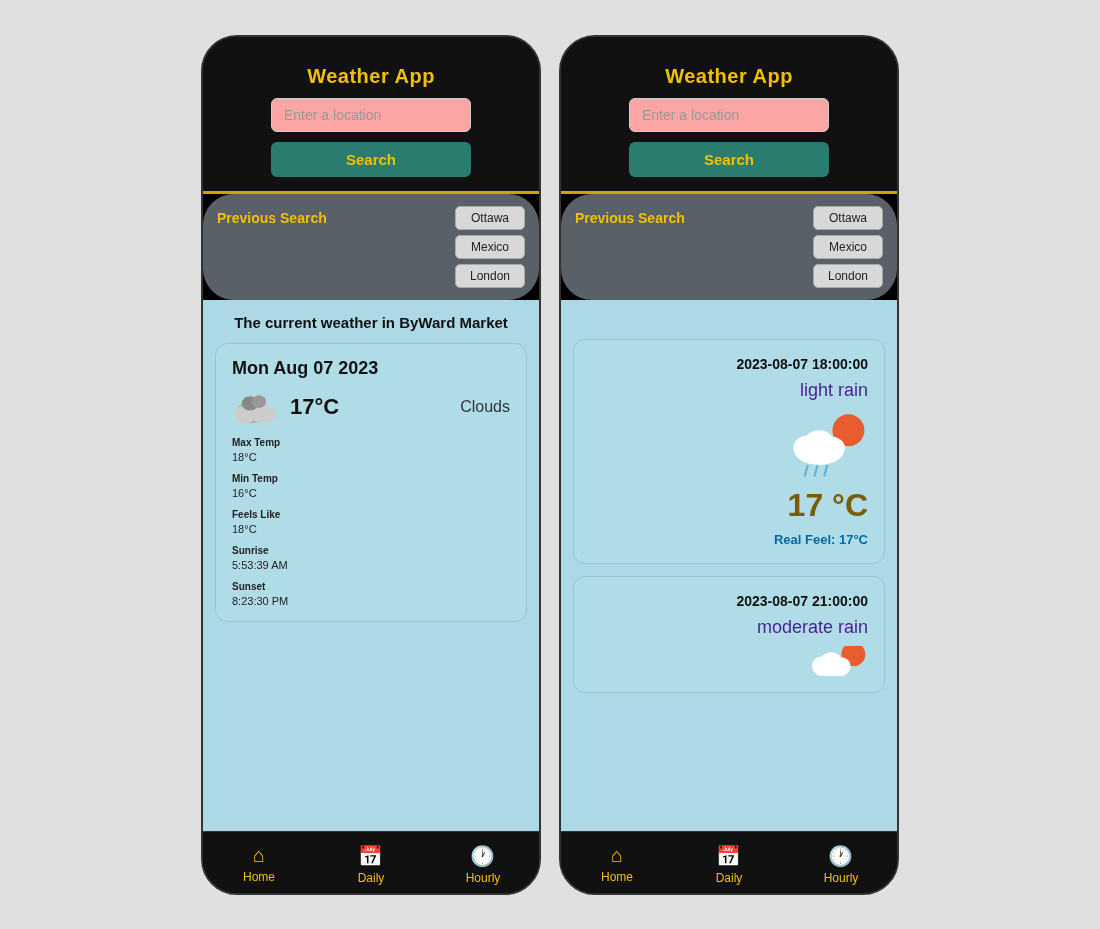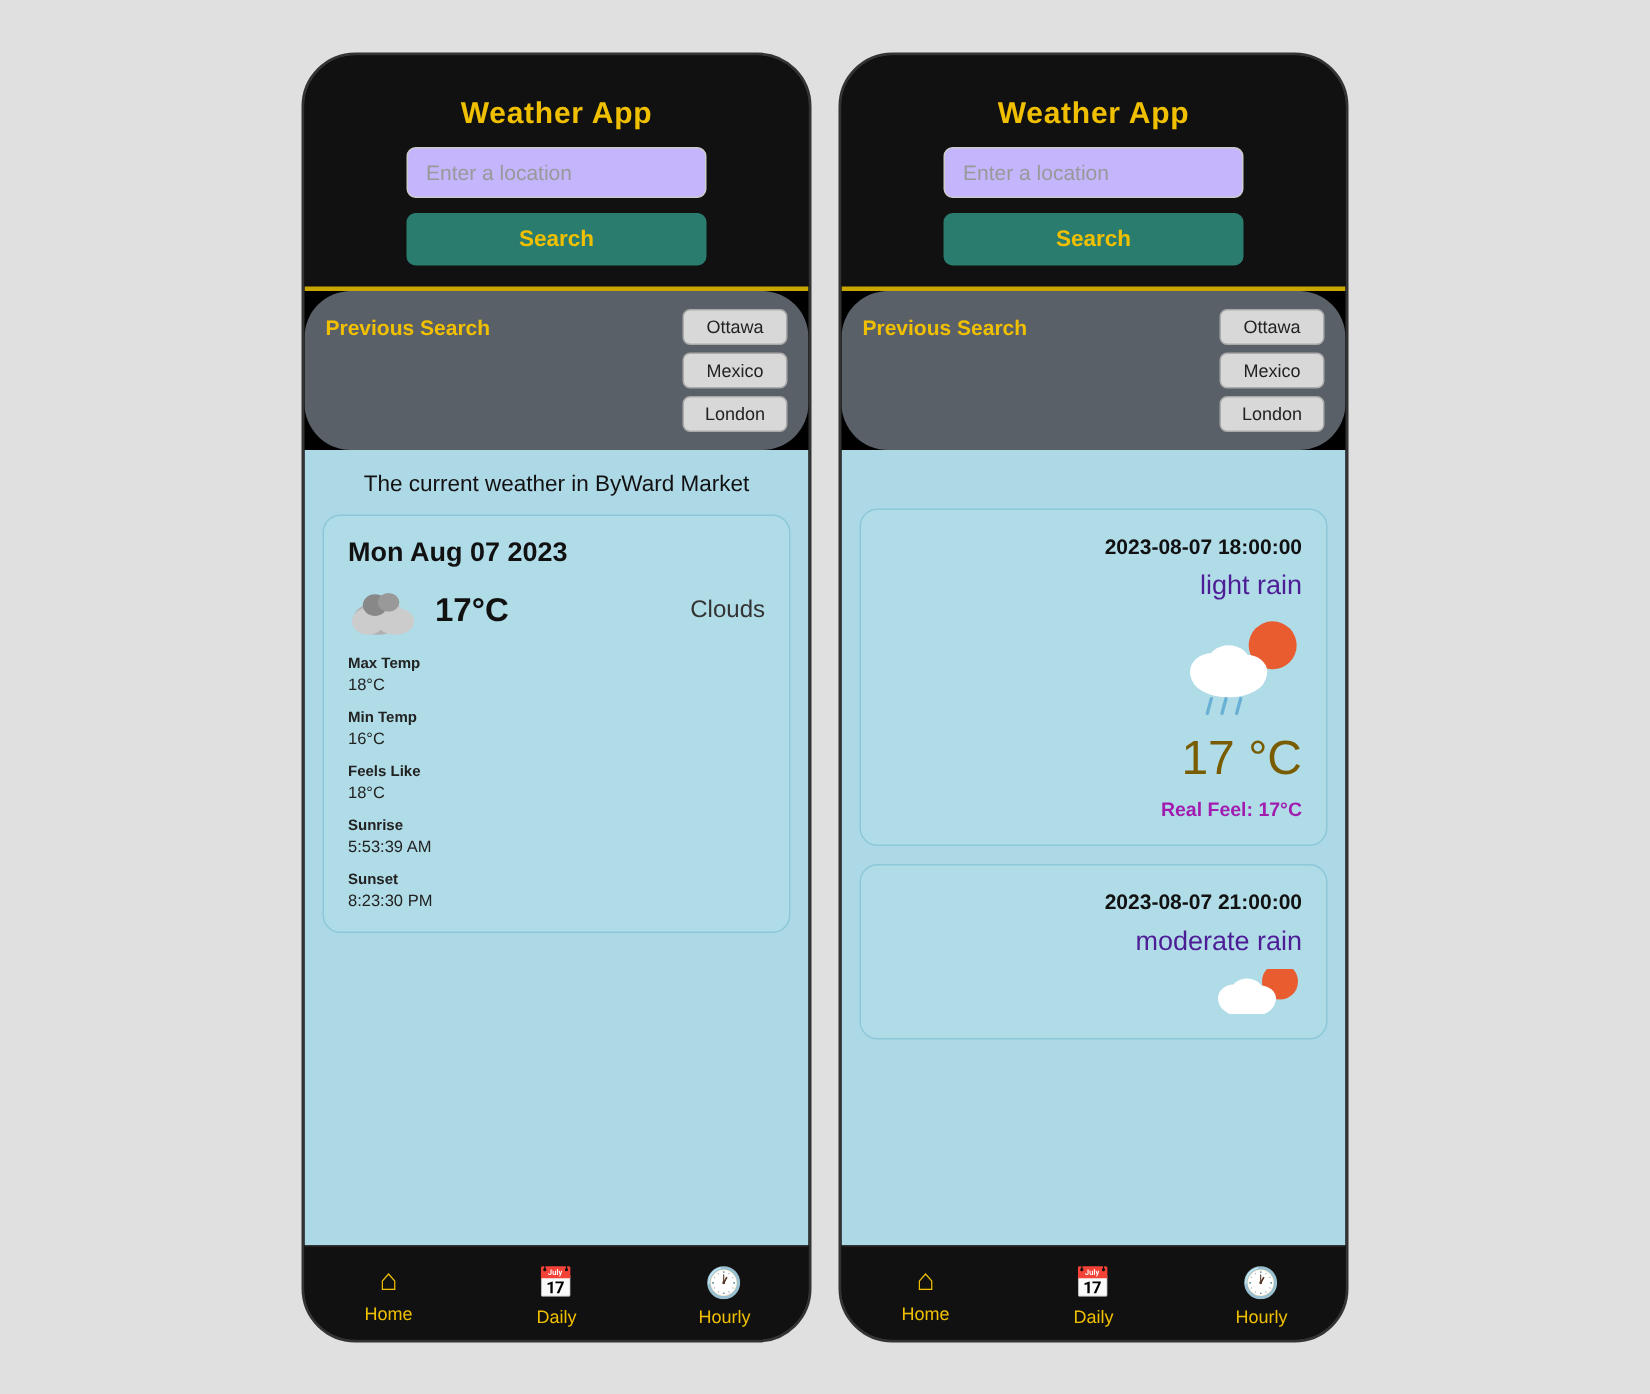--- a/index.html
+++ b/index.html
@@ -38,21 +38,21 @@
       color: #f0c000;
       font-size: 20px;
       font-weight: bold;
       letter-spacing: 0.5px;
     }
     .search-input {
       width: 200px;
       padding: 8px 12px;
       border-radius: 6px;
       border: 1px solid #ccc;
-      background: #c4b5fd;
+      background: #fca5a5;
       font-size: 14px;
       color: #333;
       outline: none;
     }
     .search-input::placeholder { color: #999; }
     .search-btn {
       width: 200px;
       padding: 9px;
       background: #2a7c6f;
       color: #f0c000;
@@ -96,21 +96,21 @@
     }
     
     .main-content {
       flex: 1;
       background: #add8e6;
       overflow-y: auto;
       padding: 14px 12px;
     }
     .weather-title {
       font-size: 15px;
-      font-weight: normal;
+      font-weight: bold;
       color: #111;
       text-align: center;
       margin-bottom: 12px;
     }
     .weather-card {
       background: #b0dce8;
       border: 1px solid #8ec8d8;
       border-radius: 12px;
       padding: 14px 16px;
     }
@@ -173,27 +173,27 @@
       font-size: 14px;
       font-weight: bold;
       color: #111;
     }
     .hourly-desc {
       font-size: 18px;
       color: #4c1d95;
     }
     .hourly-temp {
       font-size: 32px;
-      font-weight: normal;
+      font-weight: bold;
       color: #7a5c00;
     }
     .hourly-feel {
       font-size: 13px;
       font-weight: bold;
-      color: #a21caf;
+      color: #0369a1;
       padding-left: 48px;
     }
     
     .rain-cloud-icon {
       width: 80px;
       height: 70px;
     }
     
     .bottom-nav {
       background: #111;

